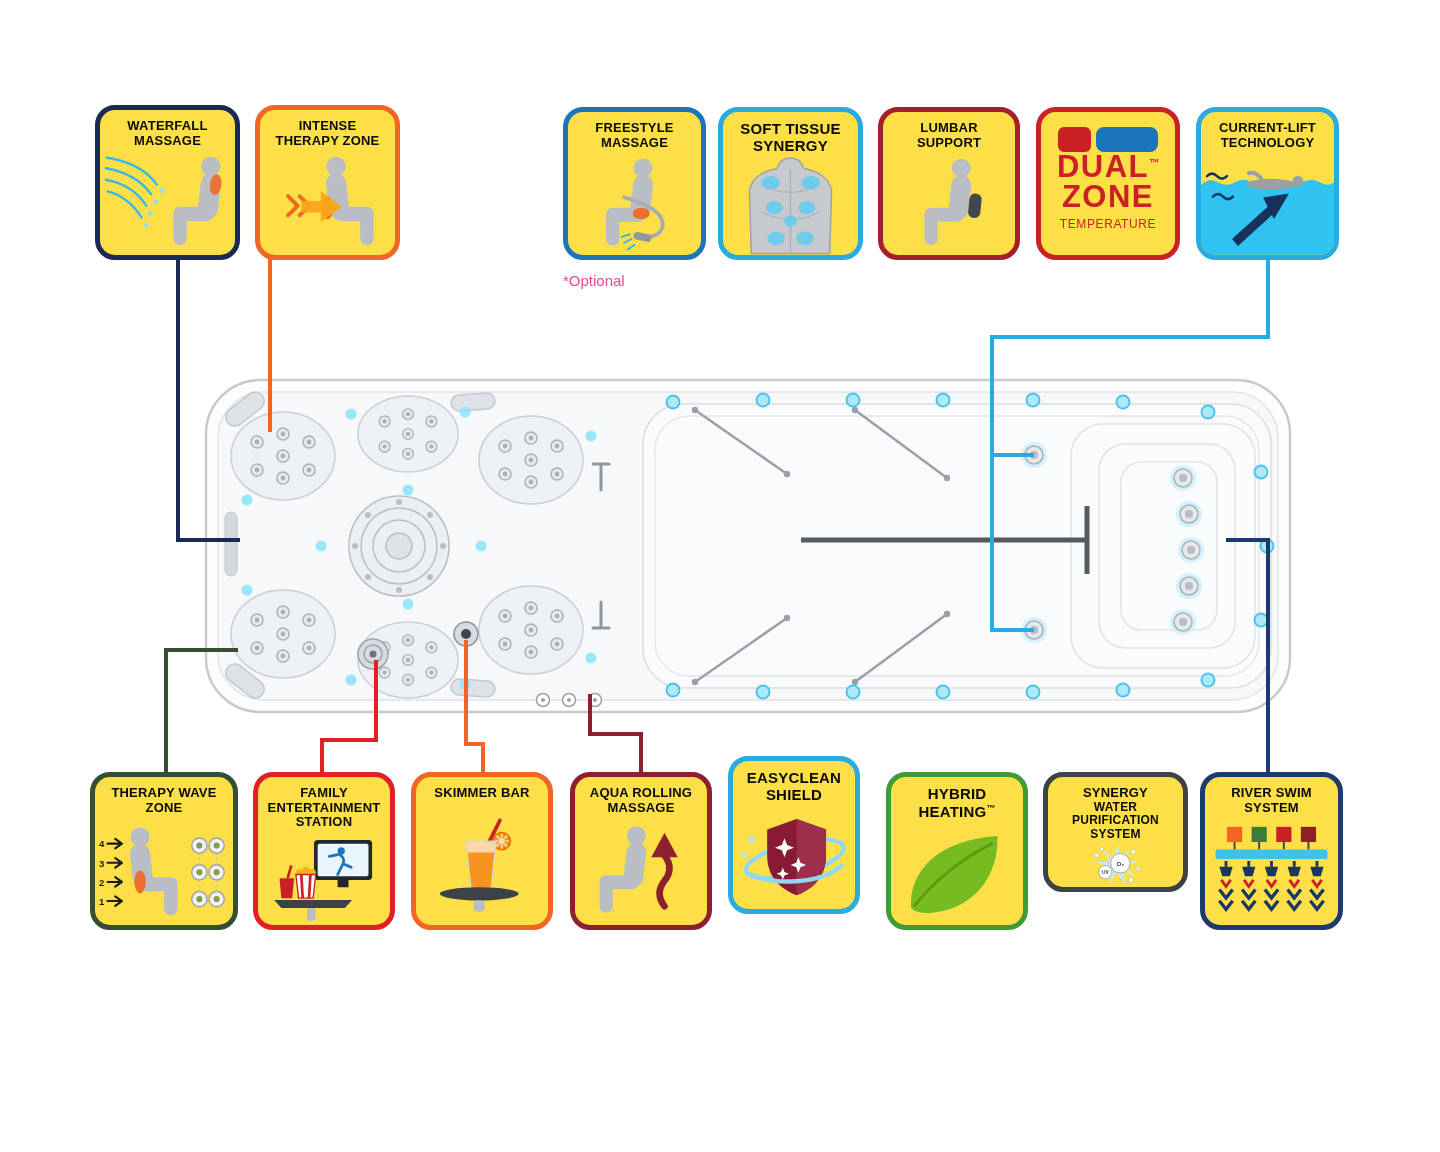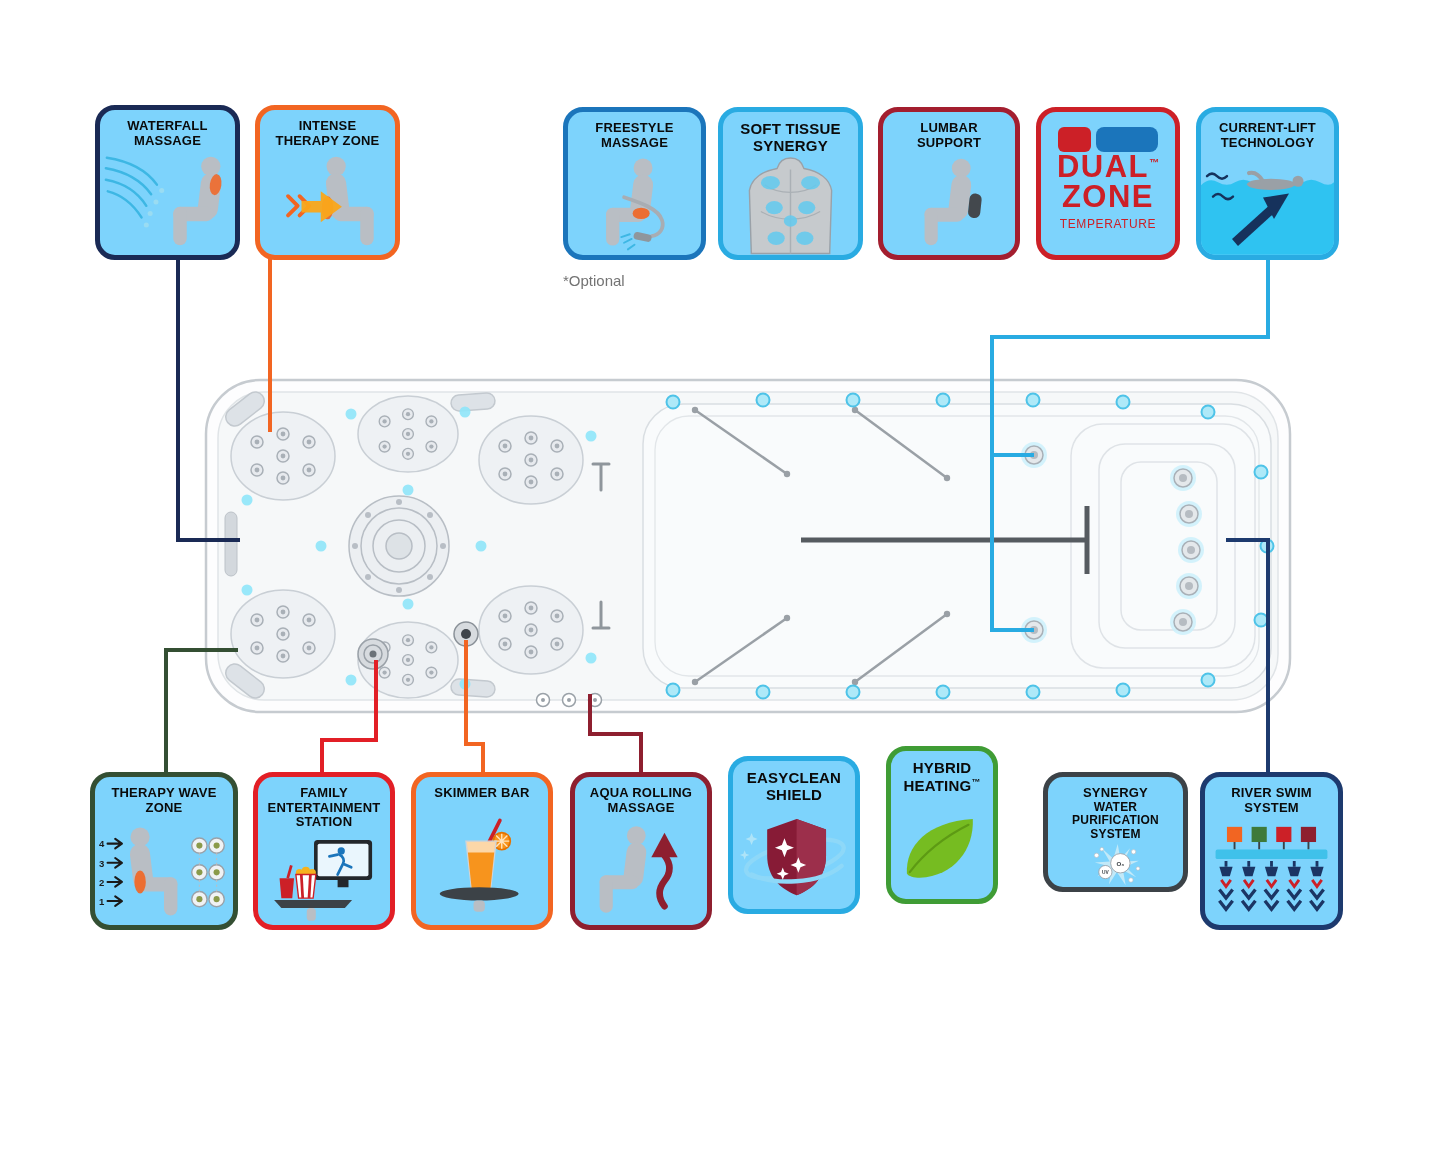--- a/index.html
+++ b/index.html
@@ -4,28 +4,28 @@
 <style>
   *{margin:0;padding:0;box-sizing:border-box}
   html,body{width:1440px;height:1152px;background:#fff;font-family:"Liberation Sans",sans-serif;position:relative;overflow:hidden}
   .stage{position:absolute;inset:0;width:1440px;height:1152px}
   .spa{position:absolute;z-index:1}
   .connectors{position:absolute;left:0;top:0;z-index:2;pointer-events:none}
   .ln{fill:none;stroke-width:4}
   .ln-navy{stroke:var(--navy)} .ln-orange{stroke:var(--orange)} .ln-cyan{stroke:var(--cyan)}
   .ln-rivernavy{stroke:var(--rivernavy)} .ln-darkgreen{stroke:var(--darkgreen)}
   .ln-red{stroke:var(--red)} .ln-maroon{stroke:var(--maroon)}
-  .badge{position:absolute;z-index:3;background:#7dd3fc;border:5px solid var(--bc,#333);border-radius:20px;
+  .badge{position:absolute;z-index:3;background:#fde047;border:5px solid var(--bc,#333);border-radius:20px;
          display:flex;flex-direction:column;align-items:center;padding-top:7px;overflow:hidden}
   .badge-title{font-weight:bold;font-size:13px;line-height:1.12;text-align:center;color:#0a0a0a;
                padding:2px 5px 1px;letter-spacing:.2px}
   .badge-title .sub{font-size:12px;line-height:1.15}
   .badge-title--lg{font-size:15px}
   .badge-icon{flex:1 1 auto;width:calc(100% - 6px);min-height:0}
-  .note{position:absolute;z-index:3;left:563px;top:272px;font-size:15px;color:#737373}
+  .note{position:absolute;z-index:3;left:563px;top:272px;font-size:15px;color:#ec4899}
   
   .dz-shapes{display:flex;align-items:center;margin-top:8px}
   .dz-red{width:33px;height:25px;background:var(--dualred);border-radius:6px;display:inline-block}
   .dz-blue{width:62px;height:25px;background:var(--dualblue);border-radius:8px;margin-left:5px;display:inline-block}
   .dz-word{font-weight:bold;color:var(--dualred);font-size:31px;line-height:.98;letter-spacing:1.5px}
   .dz-tm{font-size:10px;vertical-align:super;letter-spacing:0}
   .dz-temp{font-weight:normal;color:var(--dualred);font-size:12px;letter-spacing:.6px;margin-top:4px}
   
   .cl-water{position:absolute;left:0;right:0;bottom:0;height:60%}
   .cl-water svg{width:100%;height:100%;display:block}
@@ -442,21 +442,21 @@
         <path d="M72 52 l2.5 6.5 6.5 2.5 -6.5 2.5 -2.5 6.5 -2.5 -6.5 -6.5 -2.5 6.5 -2.5 Z"></path>
         <path d="M54 64 l2 5 5 2 -5 2 -2 5 -2 -5 -5 -2 5 -2 Z"></path>
       </g>
       <g fill="#aee4f8">
         <path d="M18 24 l2 5 5 2 -5 2 -2 5 -2 -5 -5 -2 5 -2 Z"></path>
         <path d="M10 44 l1.5 4 4 1.5 -4 1.5 -1.5 4 -1.5 -4 -4 -1.5 4 -1.5 Z"></path>
       </g>
     </svg>
   </div>
 
-  <div class="badge" style="left:886px;top:746px;width:112px;height:158px;--bc:var(--green)">
+  <div class="badge" style="left:886px;top:772px;width:142px;height:158px;--bc:var(--green)">
     <div class="badge-title badge-title--lg">
       <span>HYBRID HEATING</span><sup>™</sup>
     </div>
     <svg class="badge-icon" viewBox="0 0 134 104">
       <path d="M18 88 C16 50 46 16 110 12 C112 54 84 92 36 94 C28 94 20 92 18 88 Z" fill="#76bc21"></path>
       <path d="M22 86 C42 60 72 36 104 20" fill="none" stroke="#5d9a14" stroke-width="3" stroke-linecap="round"></path>
     </svg>
   </div>
 
   <div class="badge" style="left:1043px;top:772px;width:145px;height:120px;--bc:var(--darkgray)">

